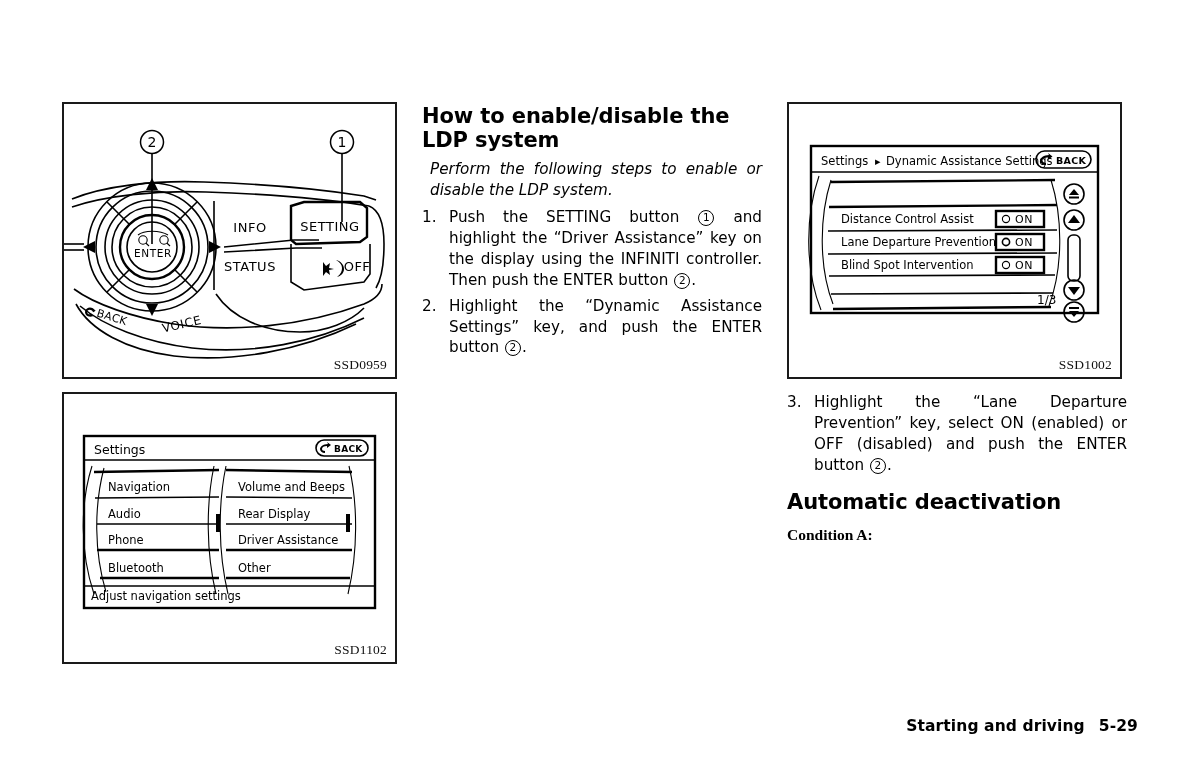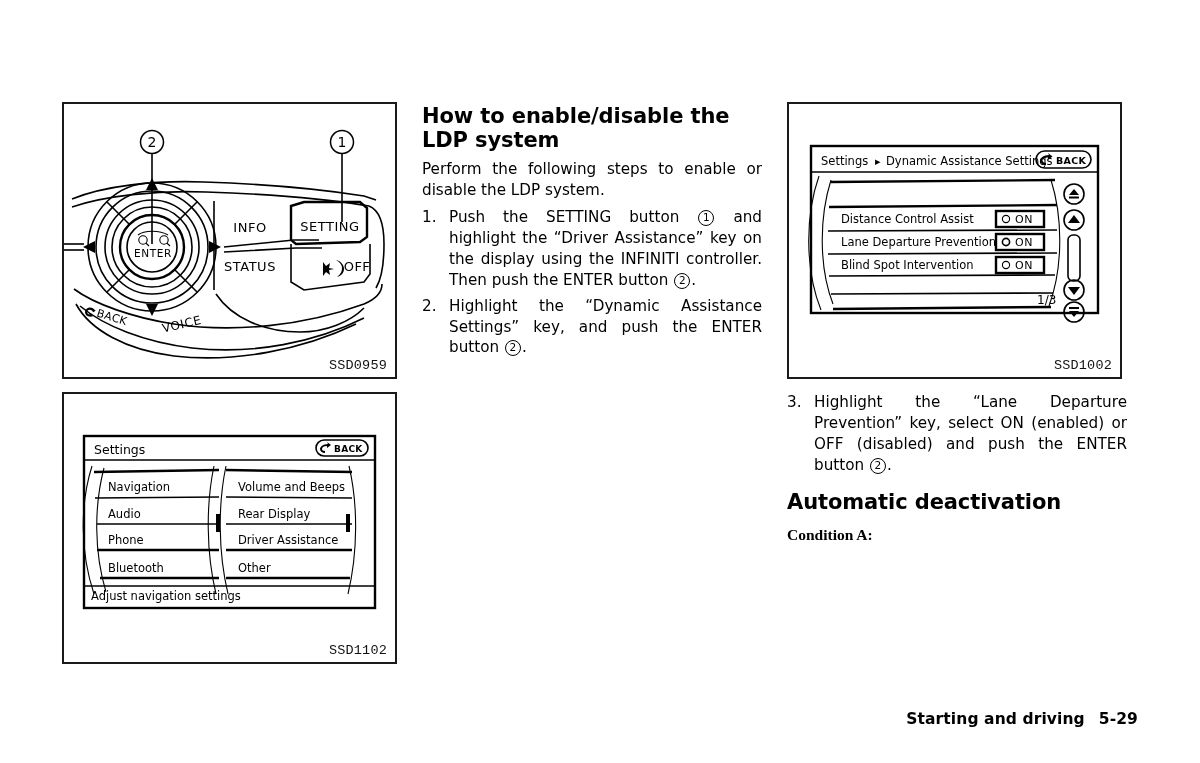--- a/index.html
+++ b/index.html
@@ -21,21 +21,21 @@
     box-sizing: border-box;
     background: #fff;
   }
   .fig-caption {
     position: absolute;
     right: 8px;
     bottom: 4px;
     font-size: 13.5px;
     letter-spacing: 0.2px;
     color: #111;
-    font-family: Liberation Mono, monospace;
+    font-family: Liberation Serif, serif;
   }
 
   #fig-controller { left: 62px; top: 102px; width: 335px; height: 277px; }
   #fig-settings  { left: 62px; top: 392px; width: 335px; height: 272px; }
   #fig-dynamic   { left: 787px; top: 102px; width: 335px; height: 277px; }
 
   
   .col {
     position: absolute;
     box-sizing: border-box;
@@ -53,24 +53,25 @@
   h3.subheading {
     font-size: 15.5px;
     font-weight: bold;
     line-height: 1.2;
     margin: 10px 0 6px 0;
     font-family: Liberation Serif, serif;
   }
   p.body {
     font-size: 15.2px;
     line-height: 1.38;
-    margin: 0 0 6px 0;
+    margin: 0 0 6px 8px;
     text-align: justify;
     text-justify: inter-word;
     hyphens: none;
+    font-style: italic;
   }
 
   ol.steps {
     margin: 4px 0 0 0;
     padding: 0;
     list-style: none;
   }
   ol.steps > li {
     font-size: 15.2px;
     line-height: 1.38;
@@ -99,21 +100,21 @@
     vertical-align: 1px;
     margin: 0 1px;
     font-family: "DejaVu Sans", "Liberation Sans", sans-serif;
   }
   sup.reg { font-size: 9px; vertical-align: super; }
 
   
   #page-footer {
     position: absolute;
     right: 62px;
-    bottom: 35px;
+    bottom: 28px;
     font-size: 15.5px;
     font-weight: bold;
     letter-spacing: 0.1px;
     white-space: nowrap;
   }
   #page-footer .pgnum { margin-left: 14px; font-weight: bold; }
 
   
   svg { display: block; }
   .ln { fill: none; stroke: #000; stroke-width: 1.6; }

